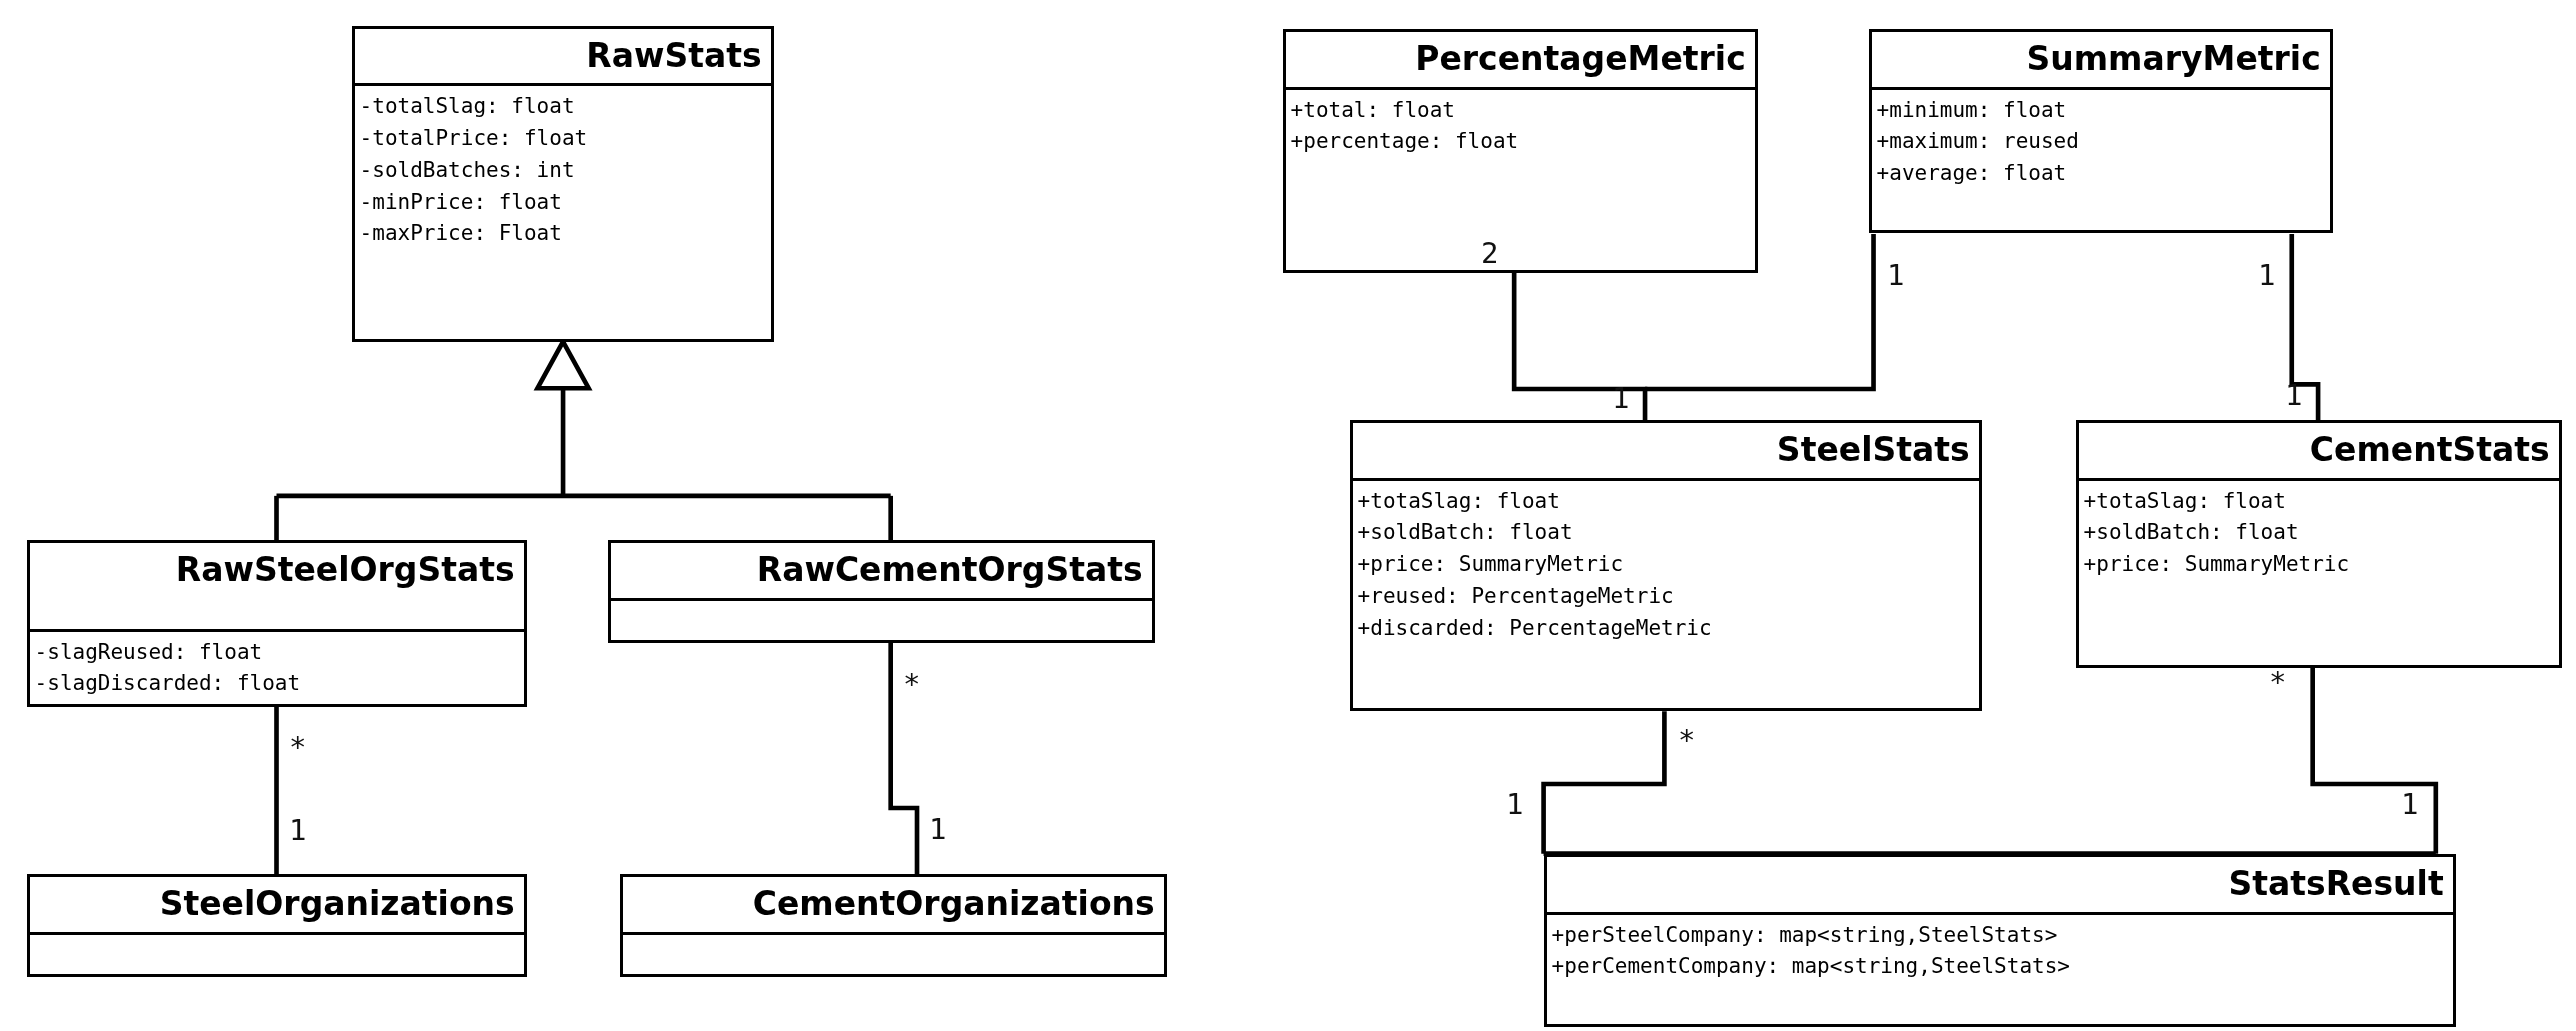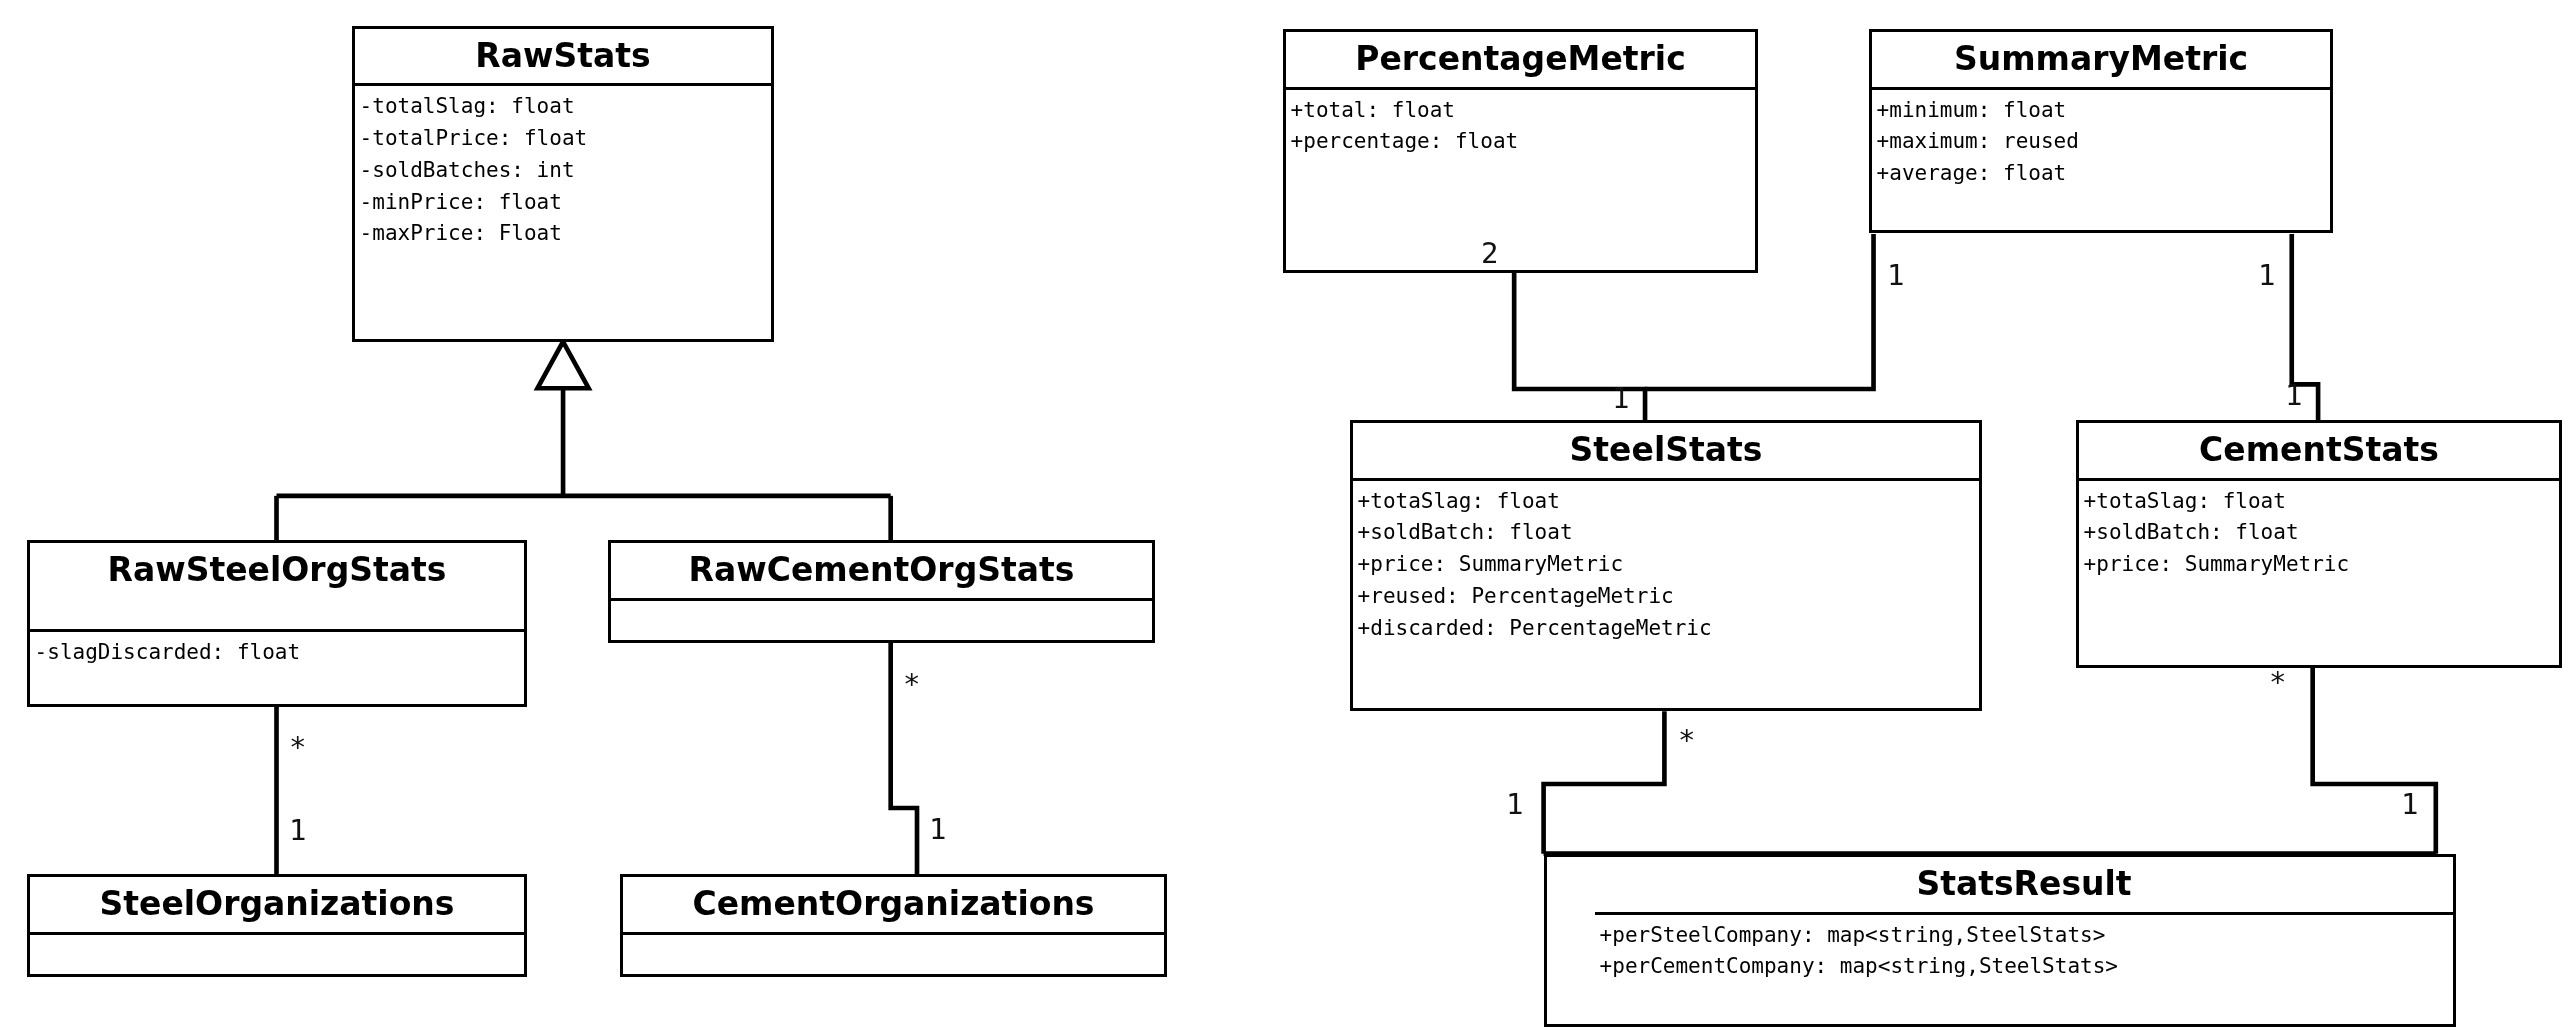--- a/index.html
+++ b/index.html
@@ -25,21 +25,21 @@
     display: flex;
     flex-direction: column;
     z-index: 5;
   }
   .uml-name {
     box-sizing: border-box;
     font-family: "DejaVu Sans", sans-serif;
     font-weight: bold;
     font-size: 33px;
     line-height: 1.0;
-    text-align: center;
+    text-align: right;
     color: #000000;
     padding: 10px 9.3px 11.6px 9.3px;
     white-space: nowrap;
     overflow: visible;
     border-radius: 20px;
   }
   .uml-attrs {
     box-sizing: border-box;
     border-top: 3.9px solid #000000;
     font-family: "DejaVu Sans Mono", monospace;
@@ -137,20 +137,21 @@
       <div class="uml-attr">-totalPrice: float</div>
       <div class="uml-attr">-soldBatches: int</div>
       <div class="uml-attr">-minPrice: float</div>
       <div class="uml-attr">-maxPrice: Float</div>
     </div>
   </div>
 
   <div class="uml-class" style="left:27px; top:540px; width:500px; height:167px;gap:31px;">
     <div class="uml-name">RawSteelOrgStats</div>
     <div class="uml-attrs">
+      <div class="uml-attr">-slagReused: float</div>
       <div class="uml-attr">-slagDiscarded: float</div>
     </div>
   </div>
 
   <div class="uml-class" style="left:608px; top:540px; width:547px; height:103px;">
     <div class="uml-name">RawCementOrgStats</div>
     <div class="uml-attrs empty"></div>
   </div>
 
   <div class="uml-class" style="left:27px; top:874px; width:500px; height:103px;">
@@ -193,21 +194,21 @@
 
   <div class="uml-class" style="left:2076px; top:420px; width:486px; height:248px;">
     <div class="uml-name">CementStats</div>
     <div class="uml-attrs">
       <div class="uml-attr">+totaSlag: float</div>
       <div class="uml-attr">+soldBatch: float</div>
       <div class="uml-attr">+price: SummaryMetric</div>
     </div>
   </div>
 
-  <div class="uml-class" style="left:1544px; top:854px; width:912px; height:173px;padding-left:48px;">
+  <div class="uml-class" style="left:1544px; top:854px; width:912px; height:173px;">
     <div class="uml-name">StatsResult</div>
     <div class="uml-attrs">
       <div class="uml-attr">+perSteelCompany: map&lt;string,SteelStats&gt;</div>
       <div class="uml-attr">+perCementCompany: map&lt;string,SteelStats&gt;</div>
     </div>
   </div>
 
   <div class="mult" style="left:289px; top:733px;">*</div>
   <div class="mult" style="left:289px; top:816px;">1</div>
 

